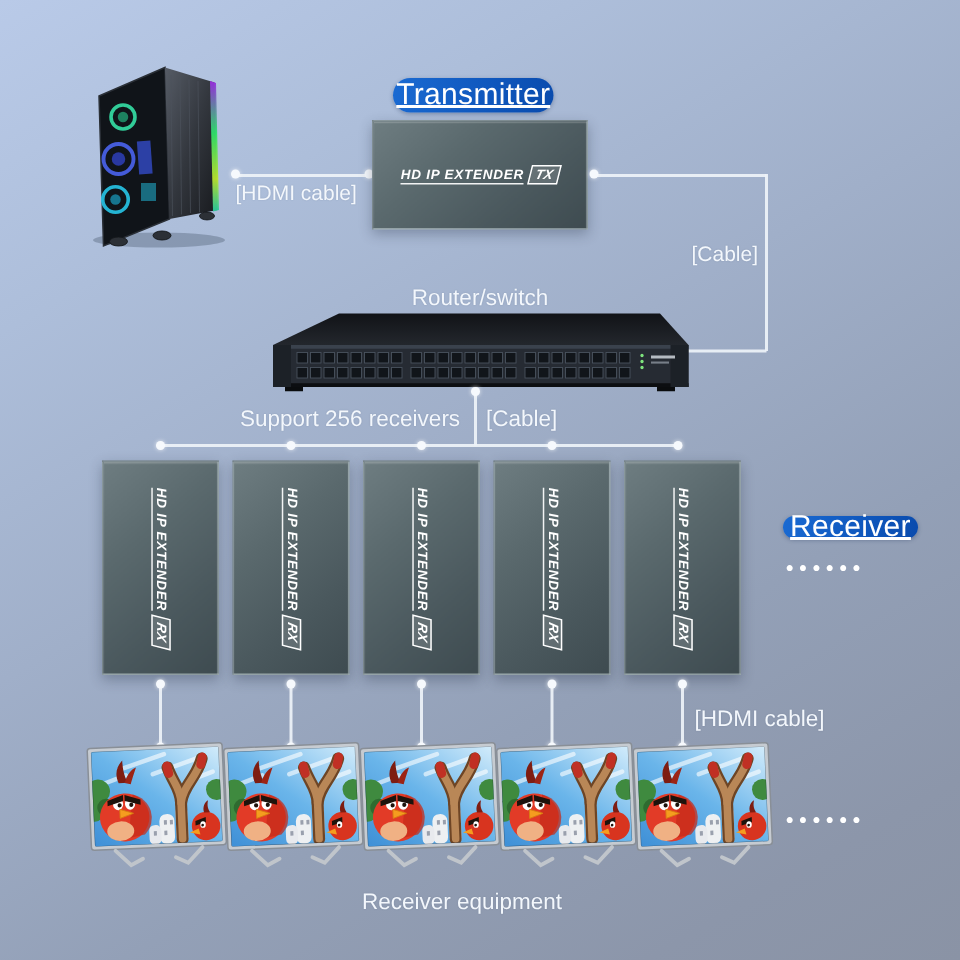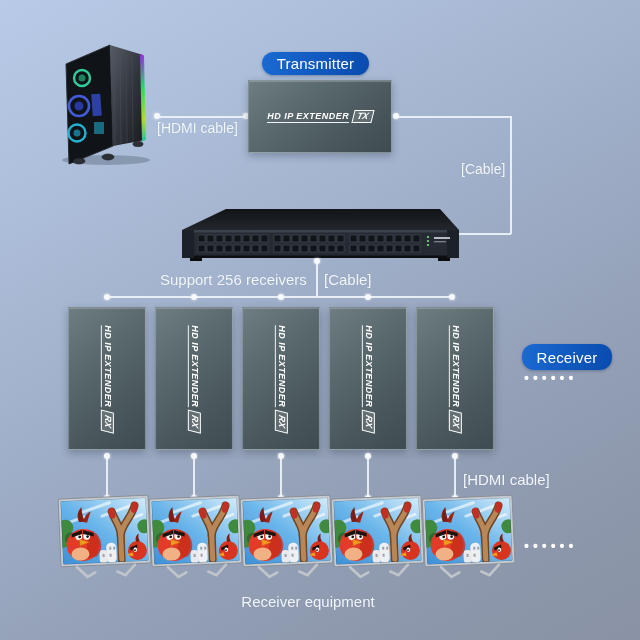--- a/index.html
+++ b/index.html
@@ -7,23 +7,24 @@
     position:relative;width:640px;height:640px;overflow:hidden;
     background:linear-gradient(150deg,#b9cae8 0%,#adbeda 22%,#a0afc9 45%,#93a0b7 68%,#8c96aa 88%,#8a93a5 100%);
     font-family:"Liberation Sans",sans-serif;color:#f3f7fc;
   }
   .abs{position:absolute;}
   .lbl{font-size:14px;color:#f3f7fc;white-space:nowrap;text-shadow:0 0 1px rgba(60,80,110,.25);}
   .lbl-md{font-size:15px;}
   .center{text-align:center;}
   .pill{
     display:flex;align-items:center;justify-content:center;
-    border-radius:12px;color:#fff;font-size:15px;font-weight:500;letter-spacing:.2px;
+    border-radius:12px;color:#fff;font-size:20px;font-weight:500;letter-spacing:.2px;
     background:linear-gradient(100deg,#1a6ad2 0%,#0f57bd 60%,#0a4bad 100%);
     box-shadow:0 1px 3px rgba(20,40,80,.35);
+    text-decoration:underline;
   }
   .line{background:#eef3f9;opacity:.92;}
   .node{
     width:6px;height:6px;border-radius:50%;background:#f6f9fd;
     box-shadow:0 0 3px rgba(255,255,255,.75);
   }
   .devbox{
     background:linear-gradient(140deg,#6e7d81 0%,#5a696d 35%,#4a585d 70%,#3e4b50 100%);
     border:1px solid rgba(215,228,235,.38);
     box-shadow:inset 0 1px 1px rgba(255,255,255,.22), 0 3px 8px rgba(25,35,55,.30);
@@ -242,20 +243,21 @@
     </div>
   </div>
 
   <div class="abs line" style="left:397px;top:116px;width:114px;height:1.5px"></div>
   <div class="abs line" style="left:510px;top:116px;width:1.5px;height:118px"></div>
   <div class="abs line" style="left:432px;top:233px;width:79px;height:1.5px"></div>
   <div class="abs node" style="left:393px;top:113px"></div>
   <div class="abs node" style="left:429px;top:230px"></div>
   <div class="abs lbl" style="left:461px;top:161px">[Cable]</div>
 
+  <div class="abs lbl lbl-md center" style="left:250px;top:190px;width:140px">Router/switch</div>
   <svg class="abs" style="left:182px;top:207px" width="280" height="54">
       <use href="#switchscene"></use>
     </svg>
 
   <div class="abs line" style="left:316px;top:260px;width:1.5px;height:37px"></div>
   <div class="abs node" style="left:314px;top:258px"></div>
   <div class="abs lbl lbl-md" style="left:160px;top:271px">Support 256 receivers</div>
   <div class="abs lbl lbl-md" style="left:324px;top:271px">[Cable]</div>
   <div class="abs line" style="left:105px;top:296px;width:349px;height:1.5px"></div>
   <div class="abs node" style="left:104px;top:294px"></div>
@@ -298,21 +300,21 @@
   </div>
   <div class="abs devbox receiver" style="left:416px;top:307px">
     <div class="vwrap">
         <div class="logo vtext">
       <span class="name">HD IP EXTENDER</span>
       <span class="badge">RX</span>
     </div>
       </div>
   </div>
 
-  <div class="abs pill" style="left:522px;top:344px;width:90px;height:26px">Receiver</div>
+  <div class="abs pill" style="left:522px;top:344px;width:90px;height:15px">Receiver</div>
   <div class="abs dotsrow" style="left:524px;top:370px">••••••</div>
 
   <div class="abs line" style="left:106px;top:456px;width:1.5px;height:42px"></div>
   <div class="abs line" style="left:193px;top:456px;width:1.5px;height:42px"></div>
   <div class="abs line" style="left:280px;top:456px;width:1.5px;height:42px"></div>
   <div class="abs line" style="left:367px;top:456px;width:1.5px;height:42px"></div>
   <div class="abs line" style="left:454px;top:456px;width:1.5px;height:42px"></div>
   <div class="abs node" style="left:104px;top:453px"></div>
   <div class="abs node" style="left:191px;top:453px"></div>
   <div class="abs node" style="left:278px;top:453px"></div>

